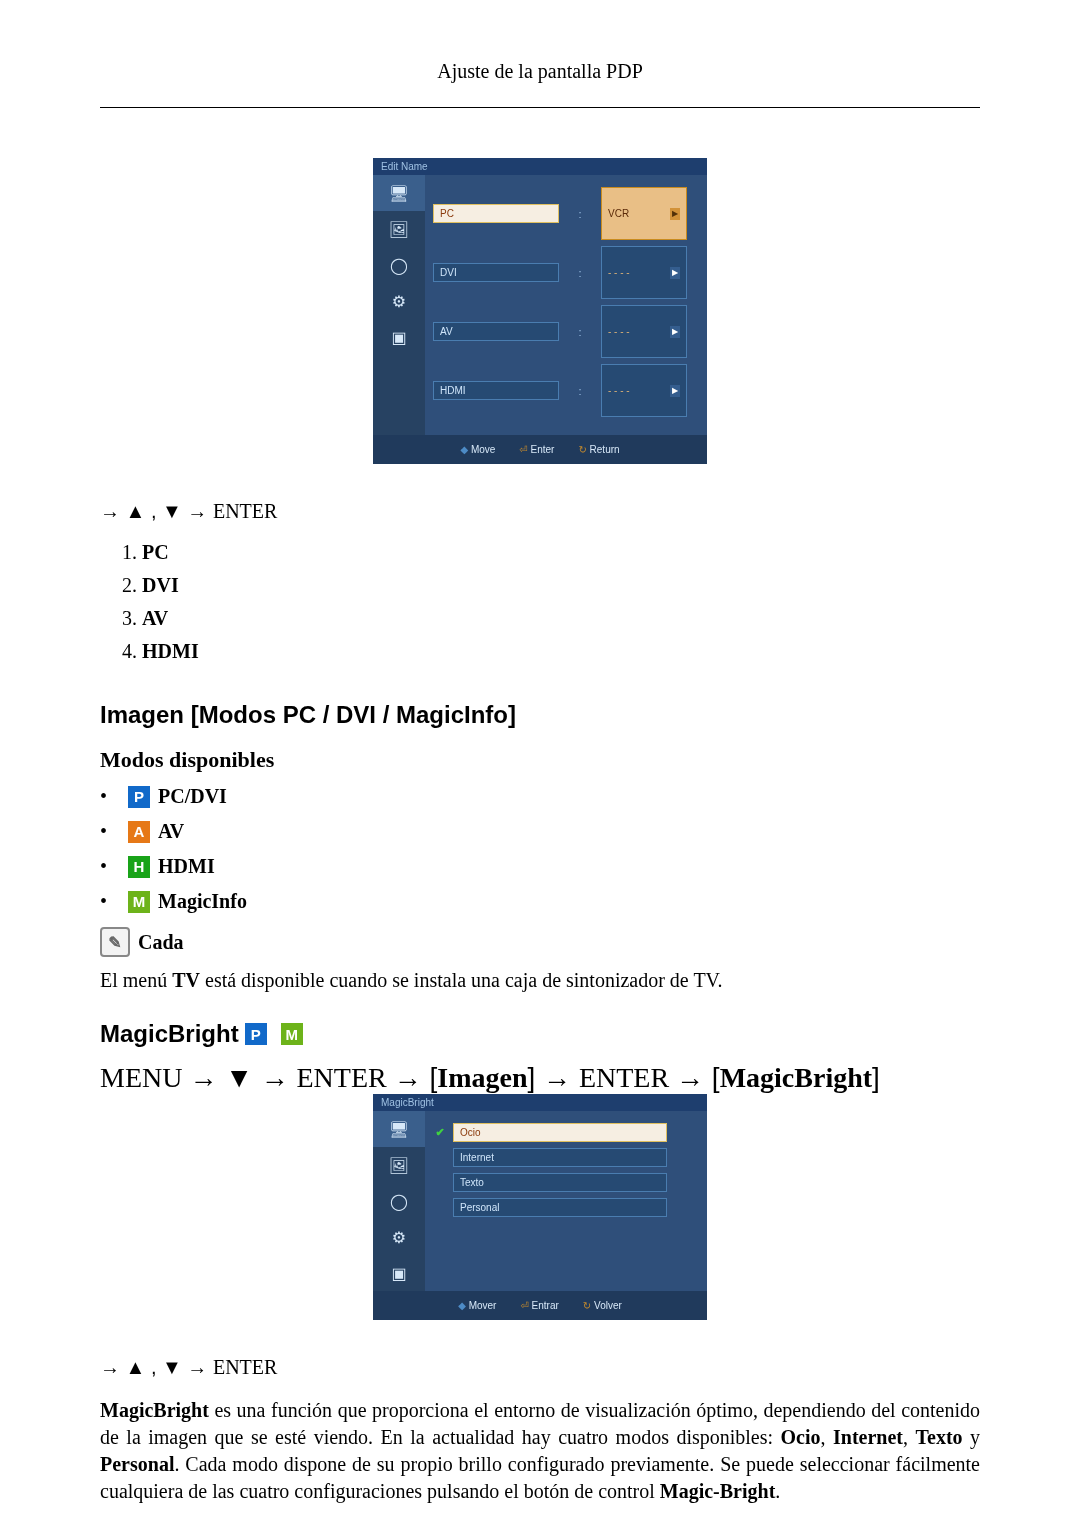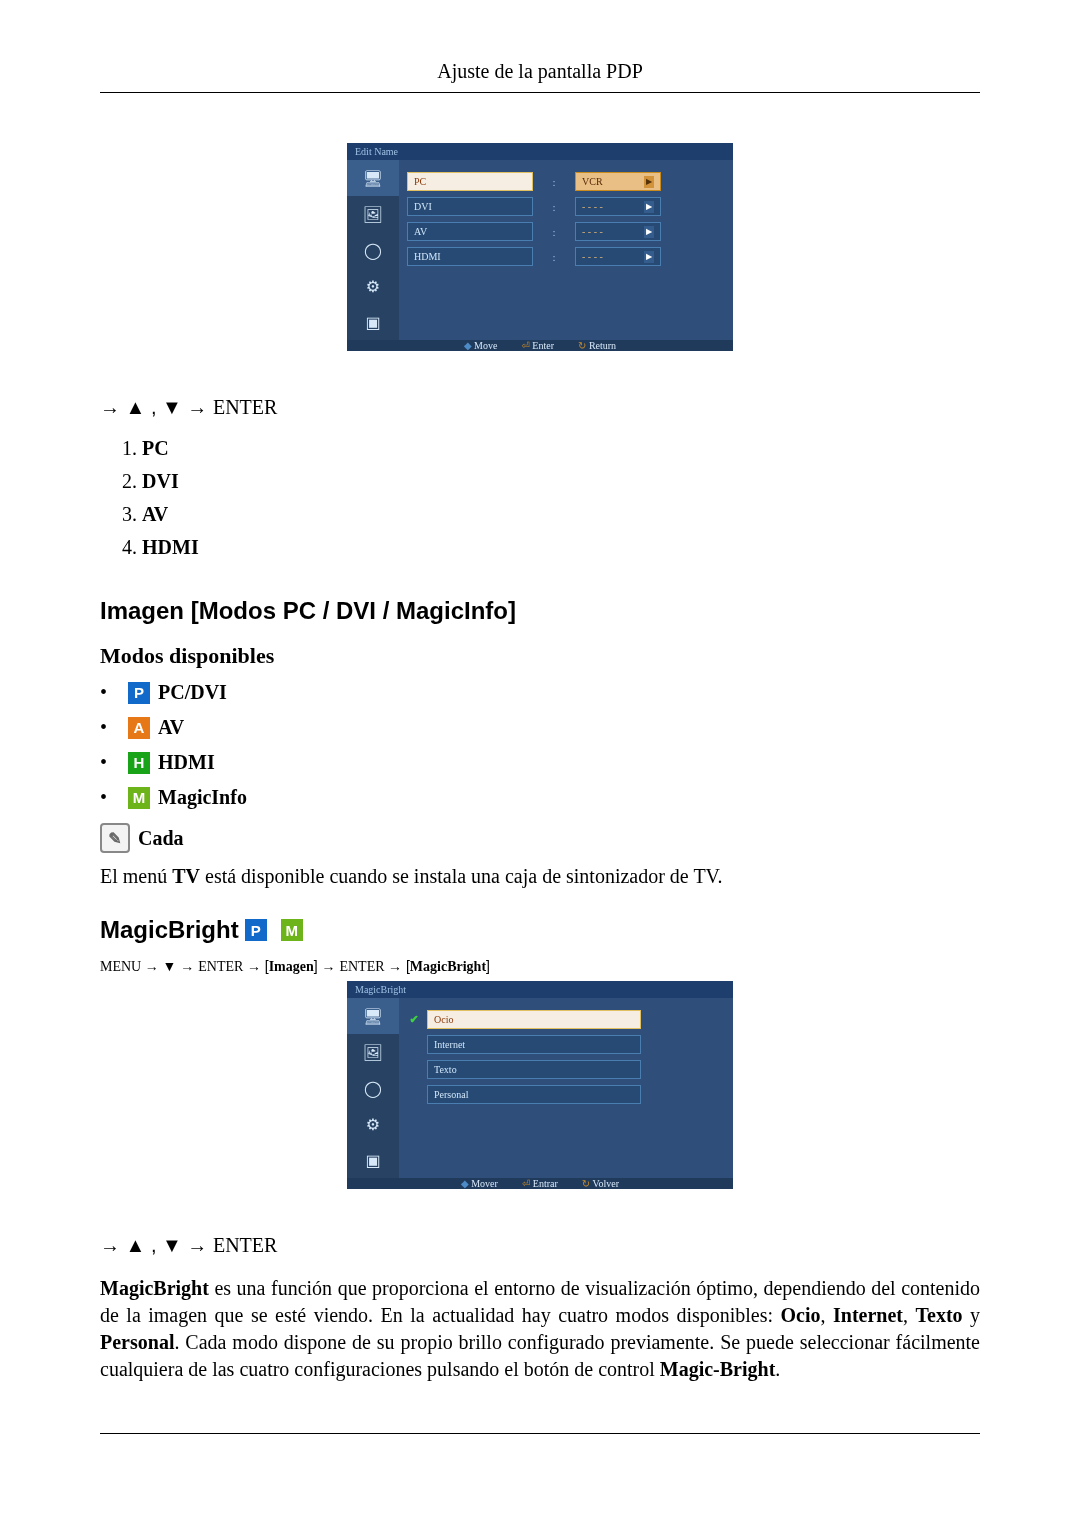--- a/index.html
+++ b/index.html
@@ -8,34 +8,34 @@
     margin: 0 auto;
     font-family: "Times New Roman", Times, serif;
     color: #000;
     position: relative;
     box-sizing: border-box;
     padding: 60px 100px 40px 100px;
   }
   .header-title {
     text-align: center;
     font-size: 20px;
-    margin-bottom: 9px;
+    margin-bottom: 24px;
   }
   .top-rule, .bottom-rule {
     border: none;
     border-top: 1px solid #000;
     margin: 0 0 50px 0;
   }
   .bottom-rule { margin: 50px 0 0 0; }
 
   
   .osd {
-    width: 386px;
-    margin: 0 auto 45px auto;
-    font-family: Liberation Serif, serif;
+    width: 334px;
+    margin: 0 auto 36px auto;
+    font-family: Liberation Sans, sans-serif;
     font-size: 11px;
     color: #d7e8f8;
   }
   .osd-title {
     background: #1e3e6e;
     color: #9fc1e3;
     font-size: 10px;
     padding: 3px 8px;
   }
   .osd-body {
@@ -85,21 +85,21 @@
   .osd-col {
     width: 6px;
     text-align: center;
     color: #9cc1e6;
     margin: 0 18px;
   }
   .osd-value {
     width: 72px;
     height: 17px;
     line-height: 17px;
-    padding: 0 6px;
+    padding: 17px 6px;
     background: #264a73;
     border: 1px solid #4a7db0;
     font-size: 10px;
     color: #d9b077;
     text-align: left;
     display: flex;
     justify-content: space-between;
     align-items: center;
   }
   .osd-value .tri {
@@ -118,21 +118,21 @@
     color: #5b2a08;
   }
   .osd-value.active .tri {
     background: #d29239;
     color: #523008;
   }
   .osd-help {
     background: #203a5c;
     color: #d7e8f8;
     font-size: 10px;
-    padding: 0 0;
+    padding: 9px 0;
     display: flex;
     justify-content: center;
     gap: 24px;
   }
   .osd-help .g1::before { content: "◆ "; color: #4d8bc6; }
   .osd-help .g2::before { content: "⏎ "; color: #c48a2d; }
   .osd-help .g3::before { content: "↻ "; color: #c48a2d; }
 
   
   .osd-row.full .osd-label { width: 220px; }
@@ -242,22 +242,22 @@
     font-family: Arial, Helvetica, sans-serif;
     font-weight: bold;
     font-size: 24px;
     margin: 26px 0 14px 0;
     display: flex;
     align-items: center;
     gap: 6px;
   }
 
   .menu-path {
-    font-size: 14px;
-    margin: 0 0 6px 0;
+    font-size: 28px;
+    margin: 0 0 0 0;
   }
   .menu-path .arrow { font-family: Arial, sans-serif; }
 </style>
 </head>
 <body>
 
 <div class="page">
 
   <div class="header-title">Ajuste de la pantalla PDP</div>
   <hr class="top-rule">

